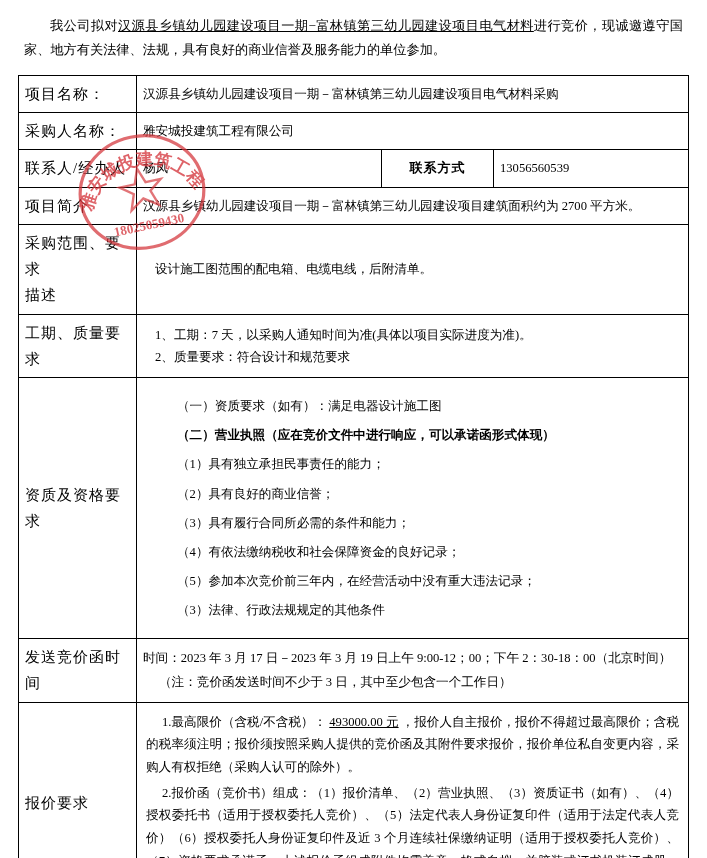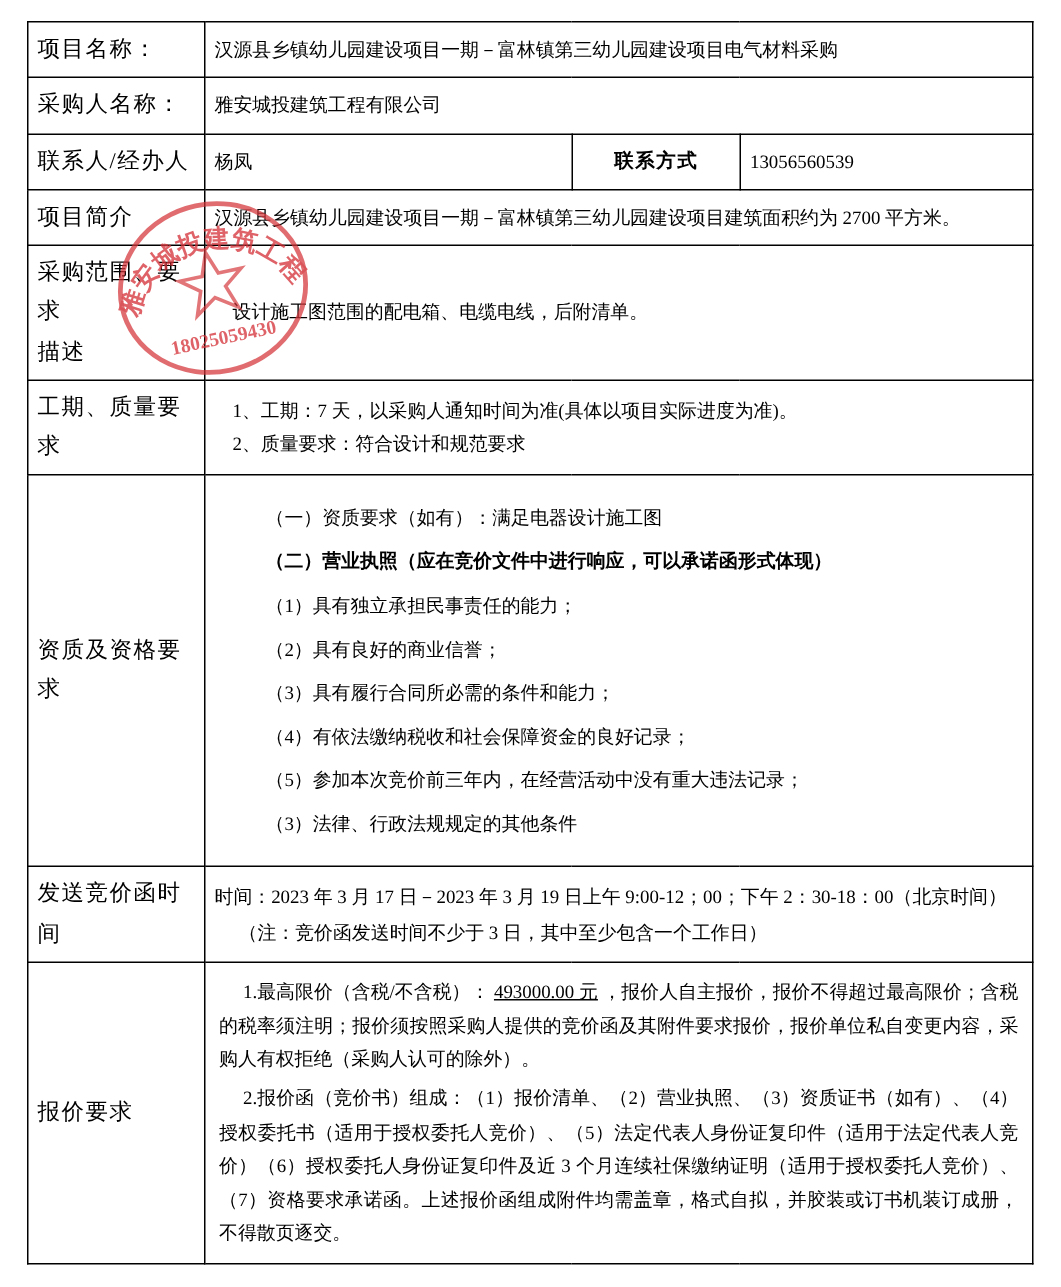--- a/index.html
+++ b/index.html
@@ -127,20 +127,23 @@
         <text class="seal-text" font-size="17" fill="#d4343a" opacity="0.9">
           <textPath href="#arcTop" startOffset="50%" text-anchor="middle">雅安城投建筑工程</textPath>
         </text>
         <polygon points="74,50 79.5,65 95,65 82.5,74.5 88,90 74,80.5 60,90 65.5,74.5 53,65 68.5,65" fill="none" stroke="#d4343a" stroke-width="2.4" opacity="0.8"></polygon>
         <text x="74" y="112" text-anchor="middle" font-size="13" fill="#d4343a" opacity="0.9" class="seal-text">18025059430</text>
       </g>
     </svg>
   </div>
 
 
+  <p class="intro">
+    <span>我公司拟对</span><span class="u">汉源县乡镇幼儿园建设项目一期−富林镇第三幼儿园建设项目电气材料</span><span>进行竞价，现诚邀遵守国家、地方有关法律、法规，具有良好的商业信誉及服务能力的单位参加。</span>
+  </p>
 
   <table class="main">
     <colgroup>
       <col style="width:118px">
       <col>
       <col style="width:112px">
       <col style="width:195px">
     </colgroup>
     <tbody>
       <tr>

